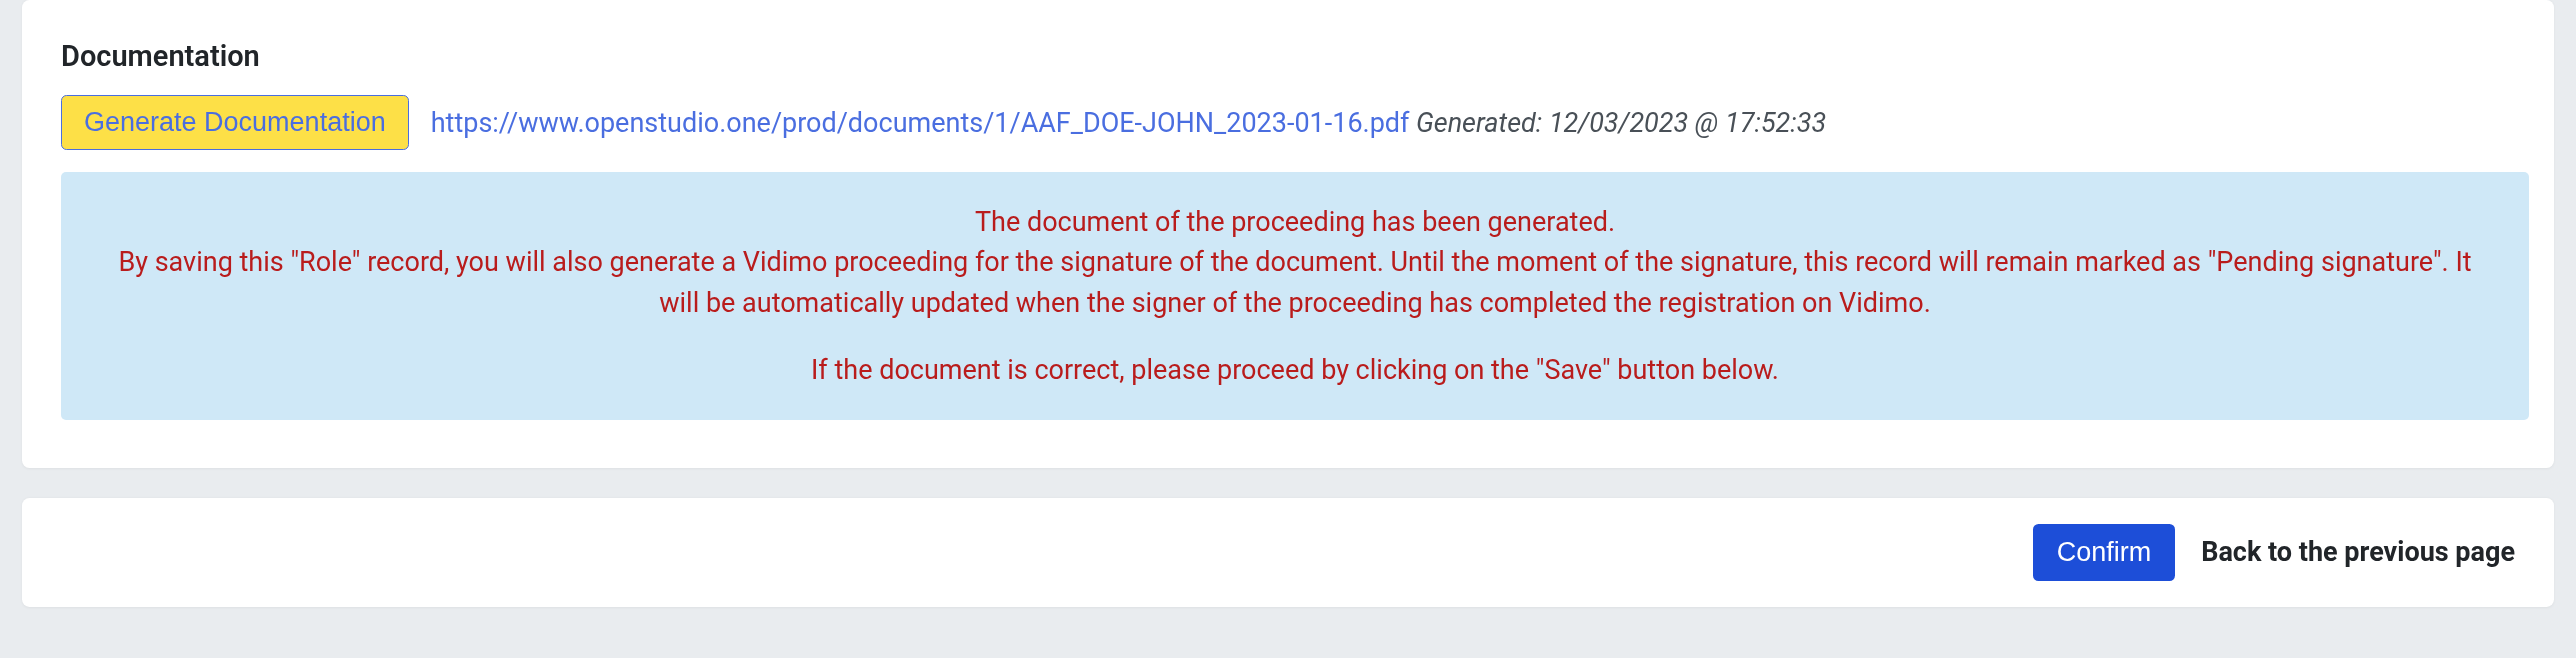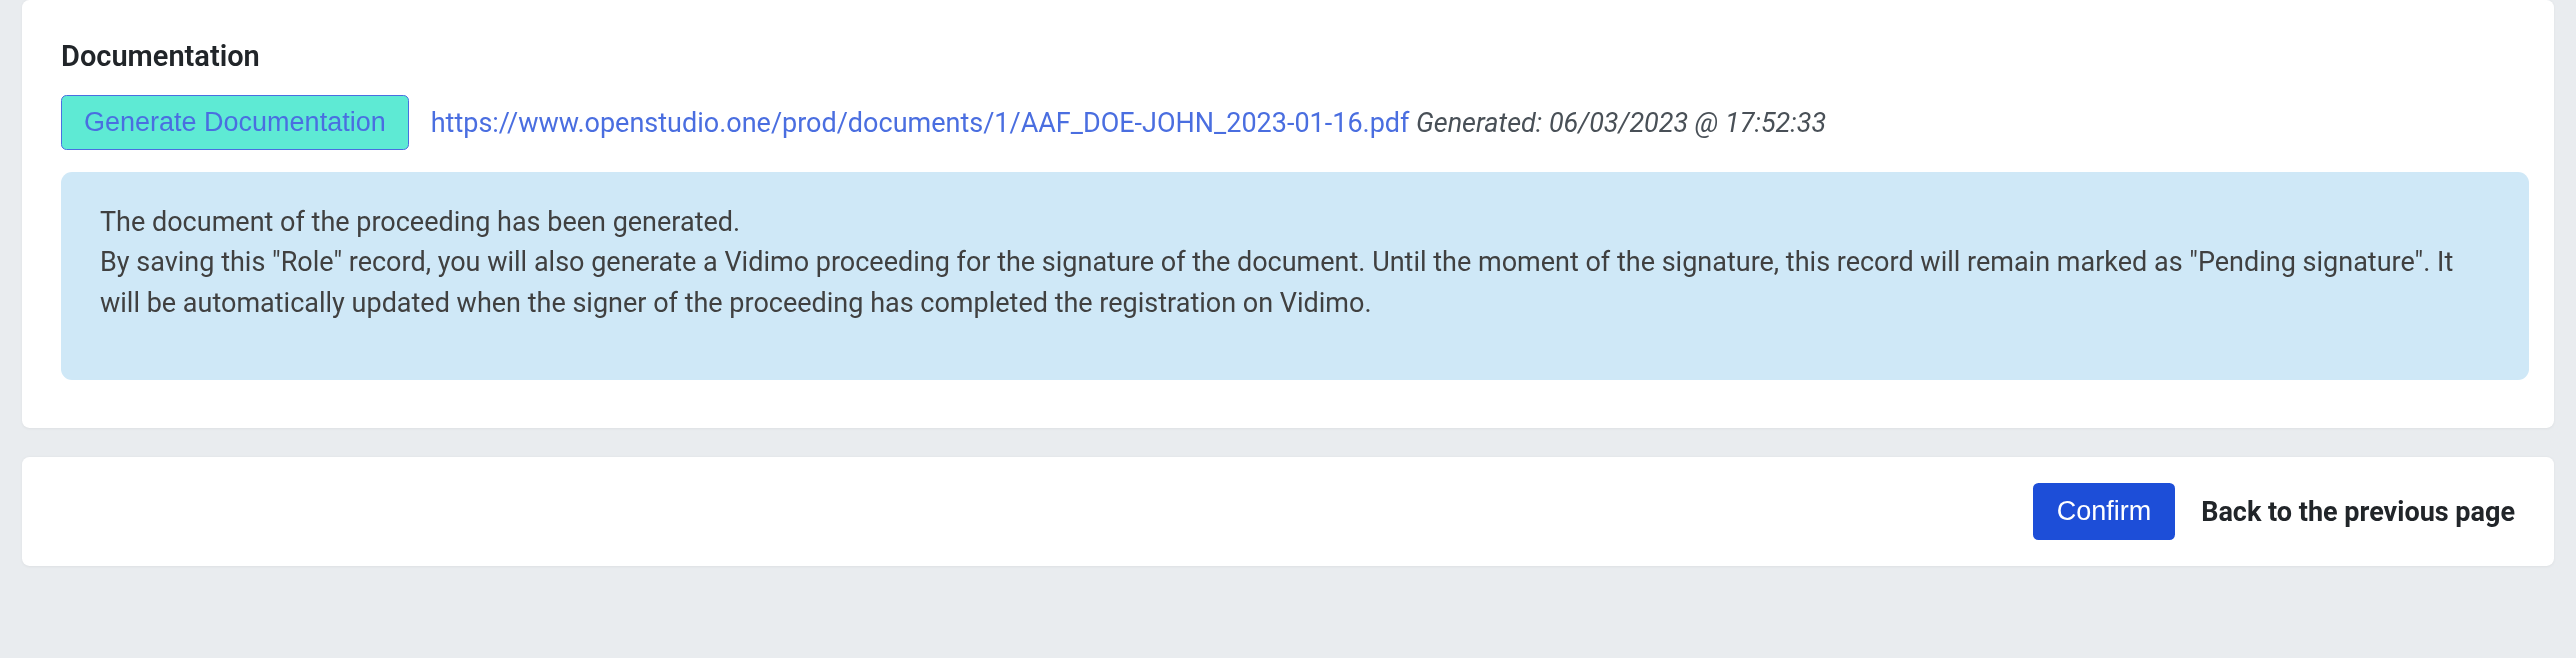--- a/index.html
+++ b/index.html
@@ -28,46 +28,47 @@
       margin-bottom: 22px;
     }
     .doc-row {
       display: flex;
       align-items: center;
       gap: 22px;
       margin-bottom: 22px;
       flex-wrap: wrap;
     }
     .btn-outline {
-      background-color: #5eead4;
+      background-color: #fde047;
       color: #4a6ee0;
       border: 0.9px solid #4a6ee0;
       padding: 11px 22px;
       font-size: 27px;
       font-weight: 500;
       border-radius: 5.5px;
       cursor: pointer;
     }
     .doc-link {
       color: #4a6ee0;
       text-decoration: none;
       font-size: 27px;
     }
     .generated-text {
       font-style: italic;
       color: #495057;
       font-size: 27px;
     }
     .alert-info {
       background-color: #cfe8f7;
-      border-radius: 11px;
+      border-radius: 5px;
       padding: 29.5px 39px;
-      color: #404040;
+      color: #b91c1c;
       font-size: 27px;
       line-height: 1.5;
+      text-align: center;
     }
     .alert-info p {
       margin-bottom: 0;
     }
     .alert-info .spacer {
       height: 27px;
     }
     .footer-card {
       background-color: #ffffff;
       border-radius: 7.4px;
@@ -99,27 +100,28 @@
   </style>
 </head>
 <body>
 
 <div class="card">
   <div class="section-title">Documentation</div>
   <div class="doc-row">
     <button class="btn-outline">Generate Documentation</button>
     <div>
       <a href="#" class="doc-link">https://www.openstudio.one/prod/documents/1/AAF_DOE-JOHN_2023-01-16.pdf</a>
-      <span class="generated-text">Generated: 06/03/2023 @ 17:52:33</span>
+      <span class="generated-text">Generated: 12/03/2023 @ 17:52:33</span>
     </div>
   </div>
   <div class="alert-info">
     <p>The document of the proceeding has been generated.</p>
     <p>By saving this "Role" record, you will also generate a Vidimo proceeding for the signature of the document. Until the moment of the signature, this record will remain marked as "Pending signature". It will be automatically updated when the signer of the proceeding has completed the registration on Vidimo.</p>
     <div class="spacer"></div>
+    <p>If the document is correct, please proceed by clicking on the "Save" button below.</p>
   </div>
 </div>
 
 <div class="footer-card">
   <button class="btn-confirm">Confirm</button>
   <a href="#" class="back-link">Back to the previous page</a>
 </div>
 
 
 </body></html>

